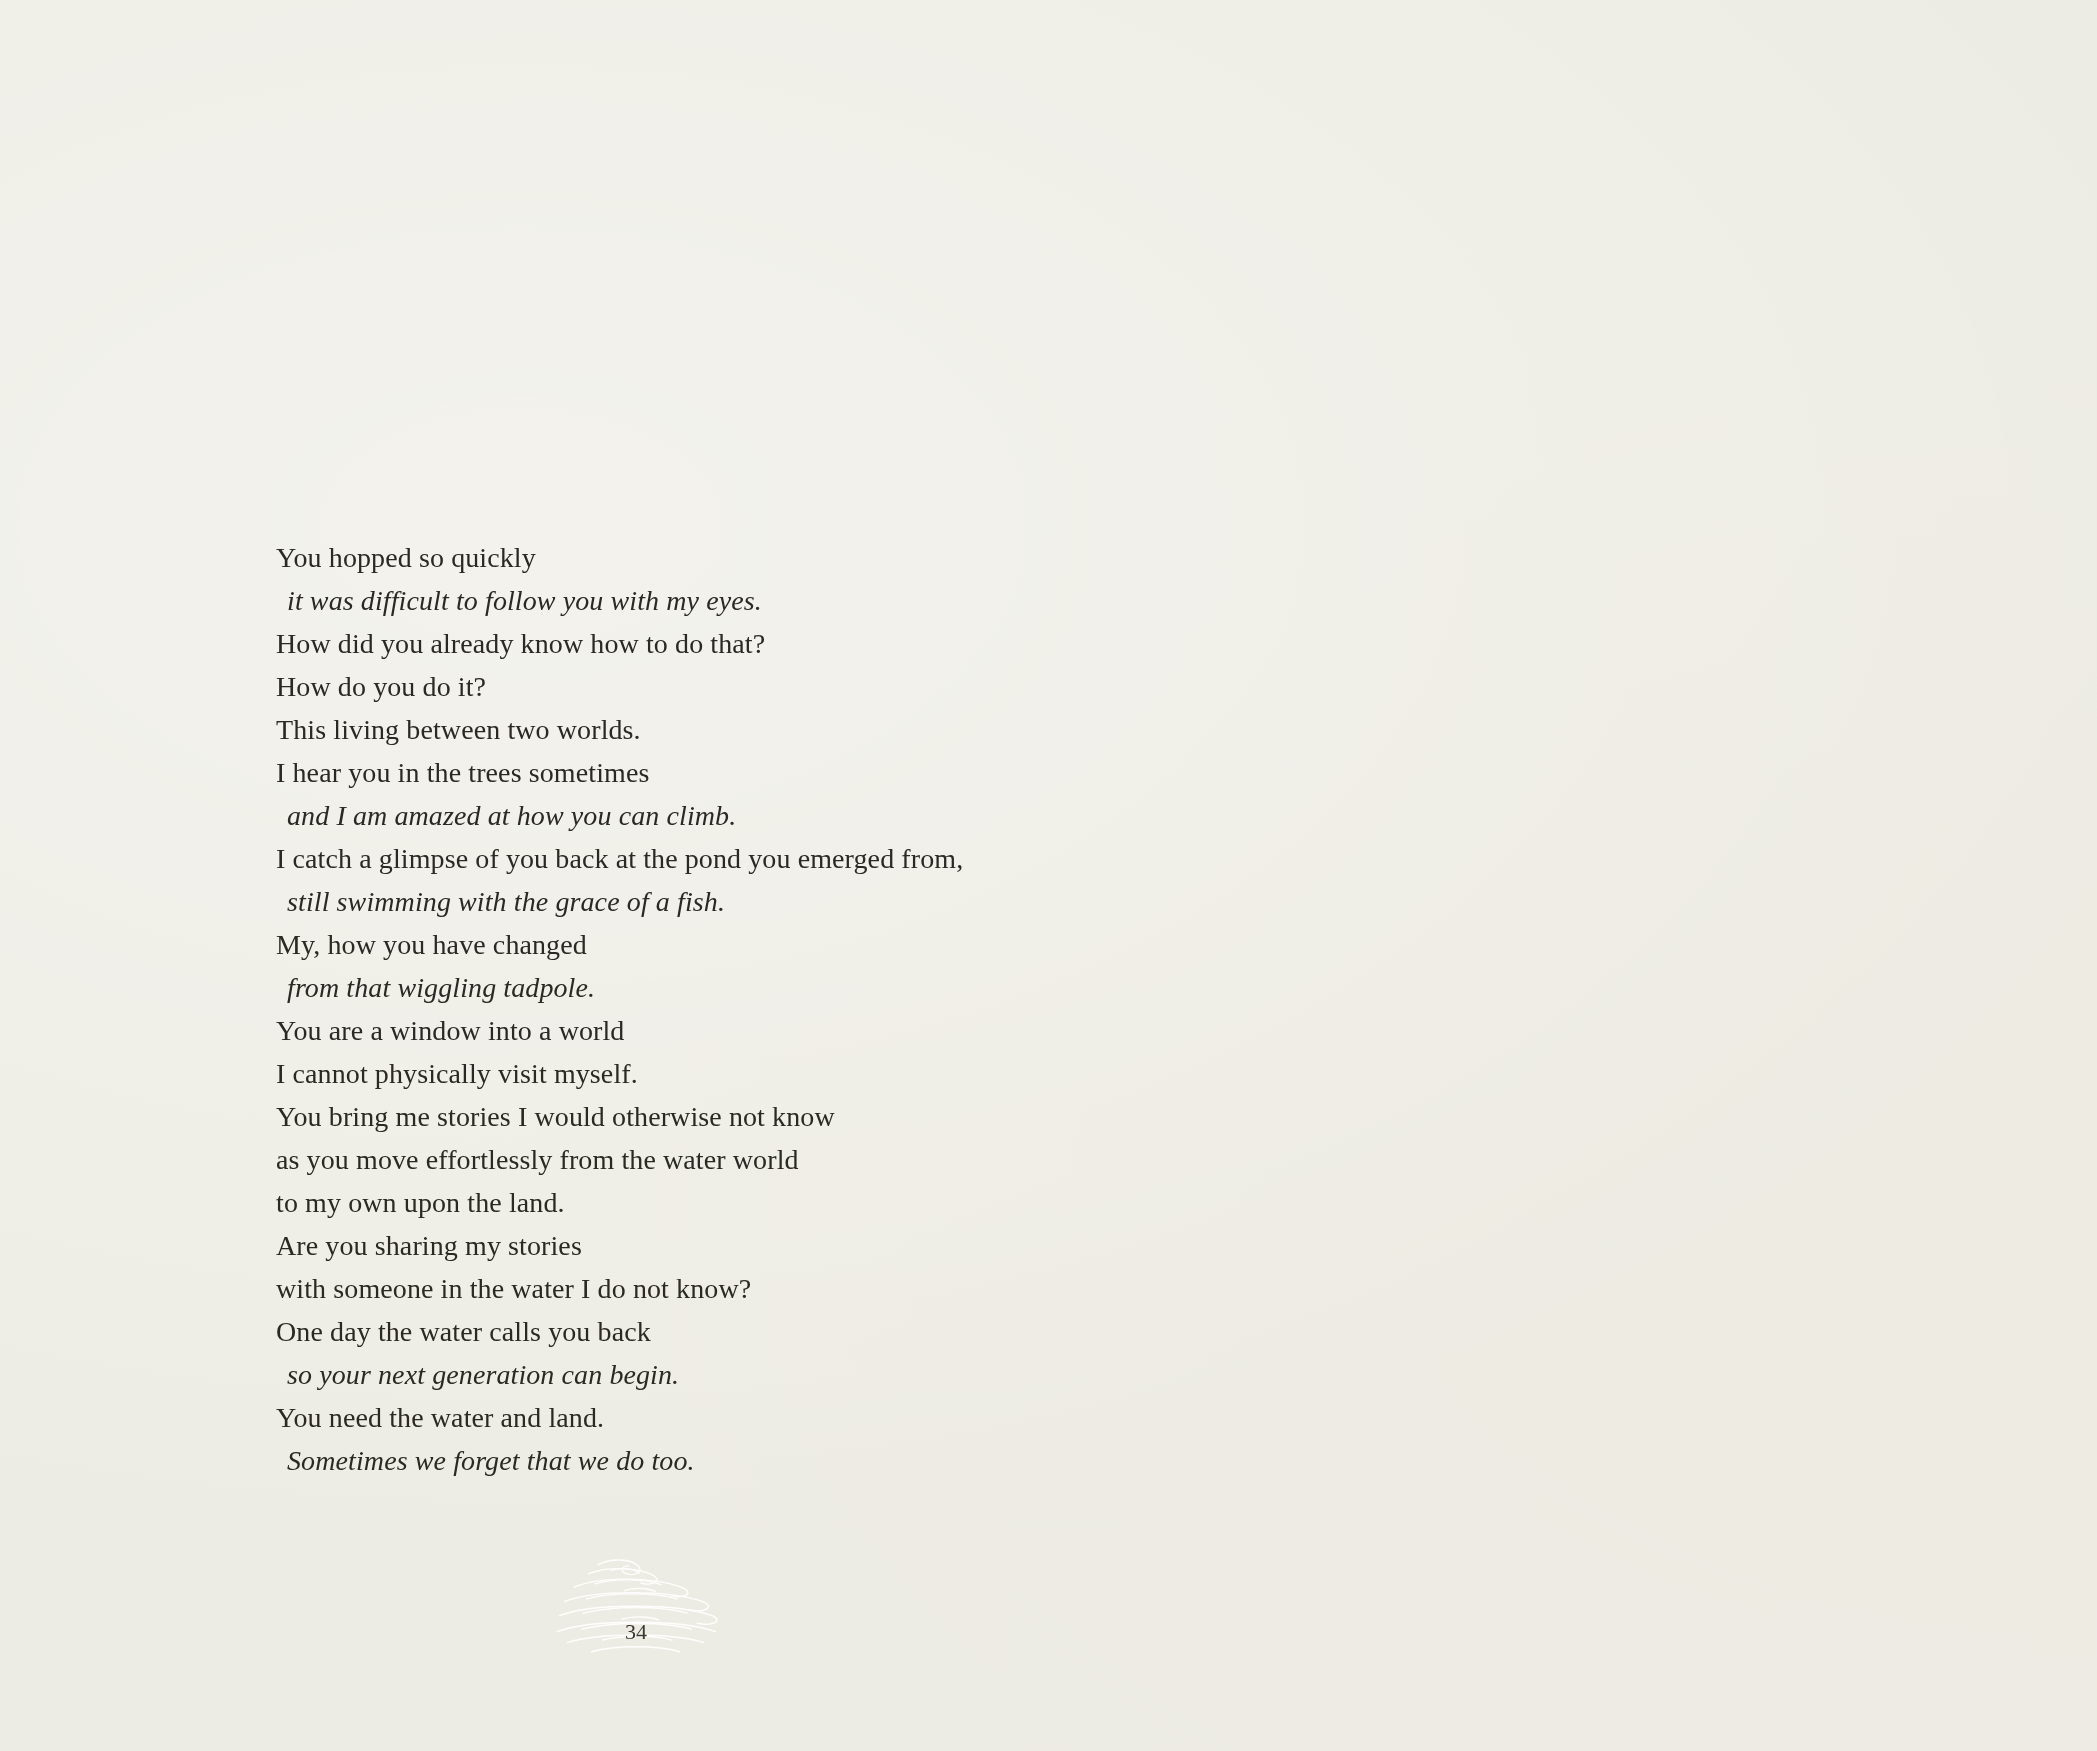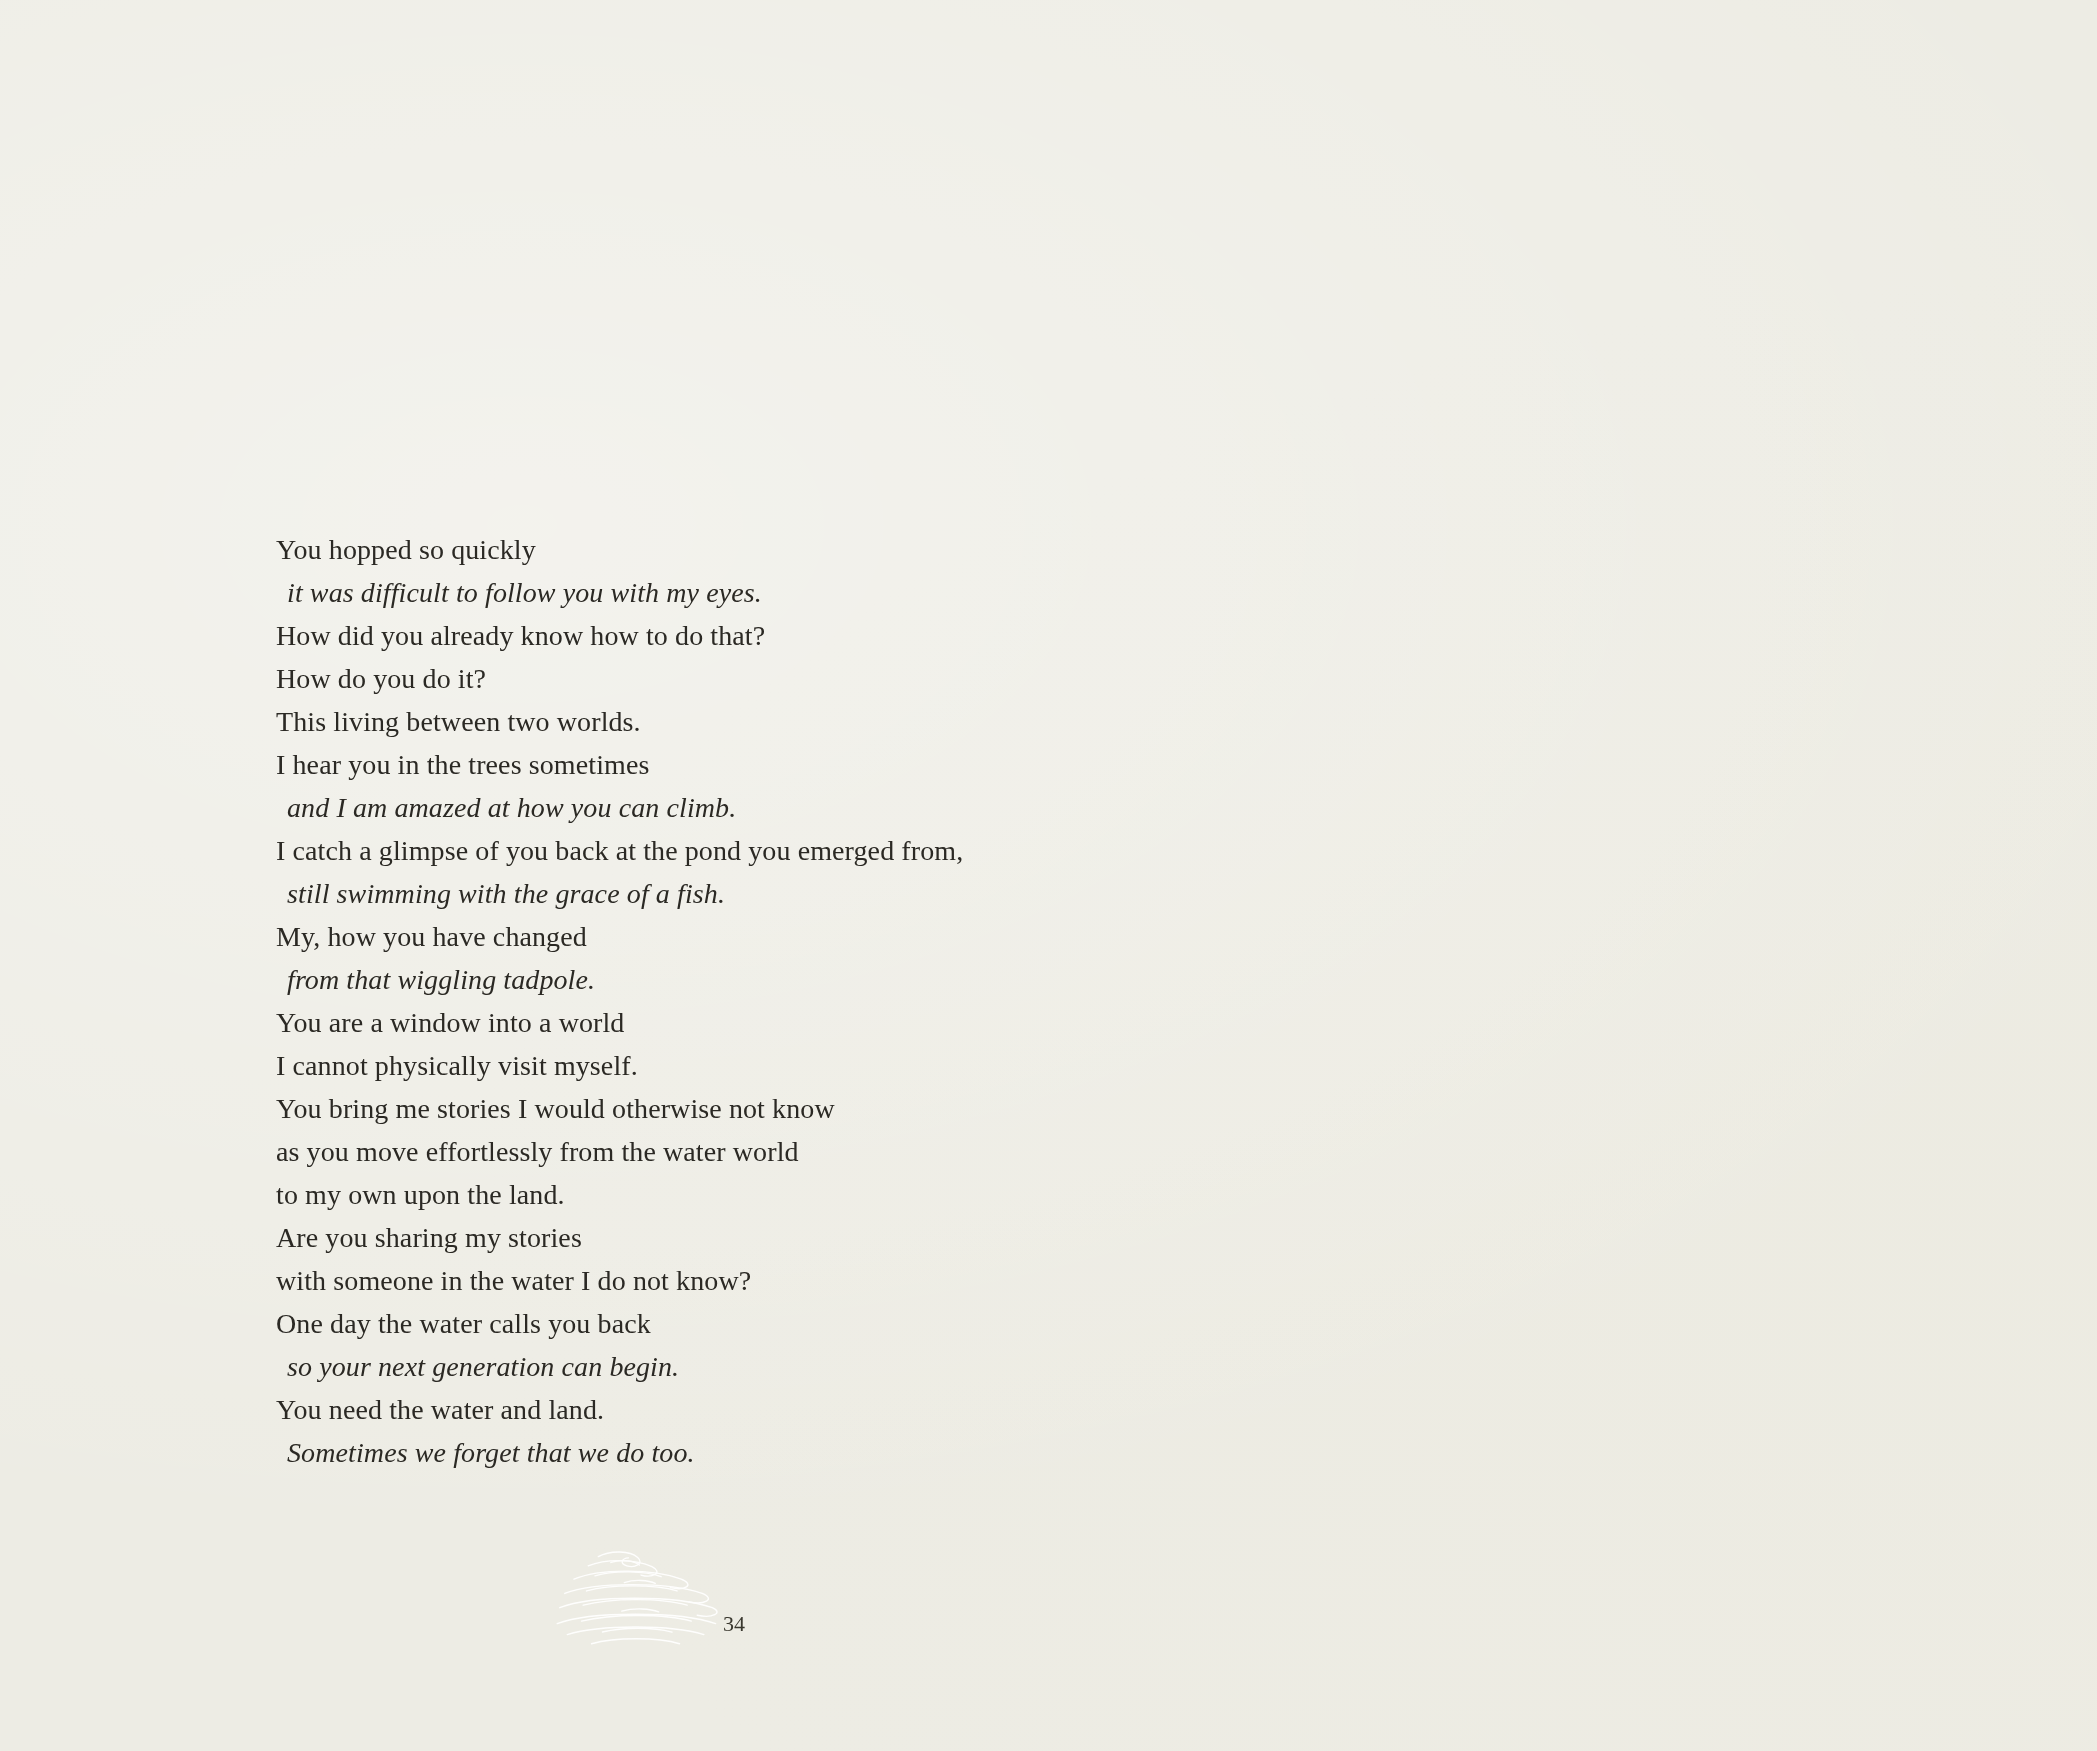--- a/index.html
+++ b/index.html
@@ -27,21 +27,21 @@
     position: absolute;
     inset: 0;
     background:
       radial-gradient(ellipse at 20% 30%, rgba(255,255,255,0.35) 0%, rgba(255,255,255,0) 60%),
       radial-gradient(ellipse at 80% 70%, rgba(236,234,223,0.5) 0%, rgba(236,234,223,0) 55%);
     pointer-events: none;
   }
 
   .page {
     position: absolute;
-    top: 0;
+    top: 8px;
     height: 1433px;
   }
   .page-left  { left: 0;      width: 1305px; }
   .page-right { left: 1305px; width: 1305px; }
 
   .poem {
     position: absolute;
     font-size: 28px;
     line-height: 43px;
     letter-spacing: 0.1px;
@@ -54,21 +54,21 @@
     display: block;
   }
   .poem .indent {
     padding-left: 11px;
     font-style: italic;
   }
 
   .folio {
     position: absolute;
     width: 218px;
-    text-align: right;
+    text-align: center;
     font-size: 22px;
     line-height: 22px;
     color: #3a382f;
   }
   .folio-left  { left: 527px; top: 1613px; }
 
   .ornament {
     position: absolute;
     width: 176px;
     height: 109px;

